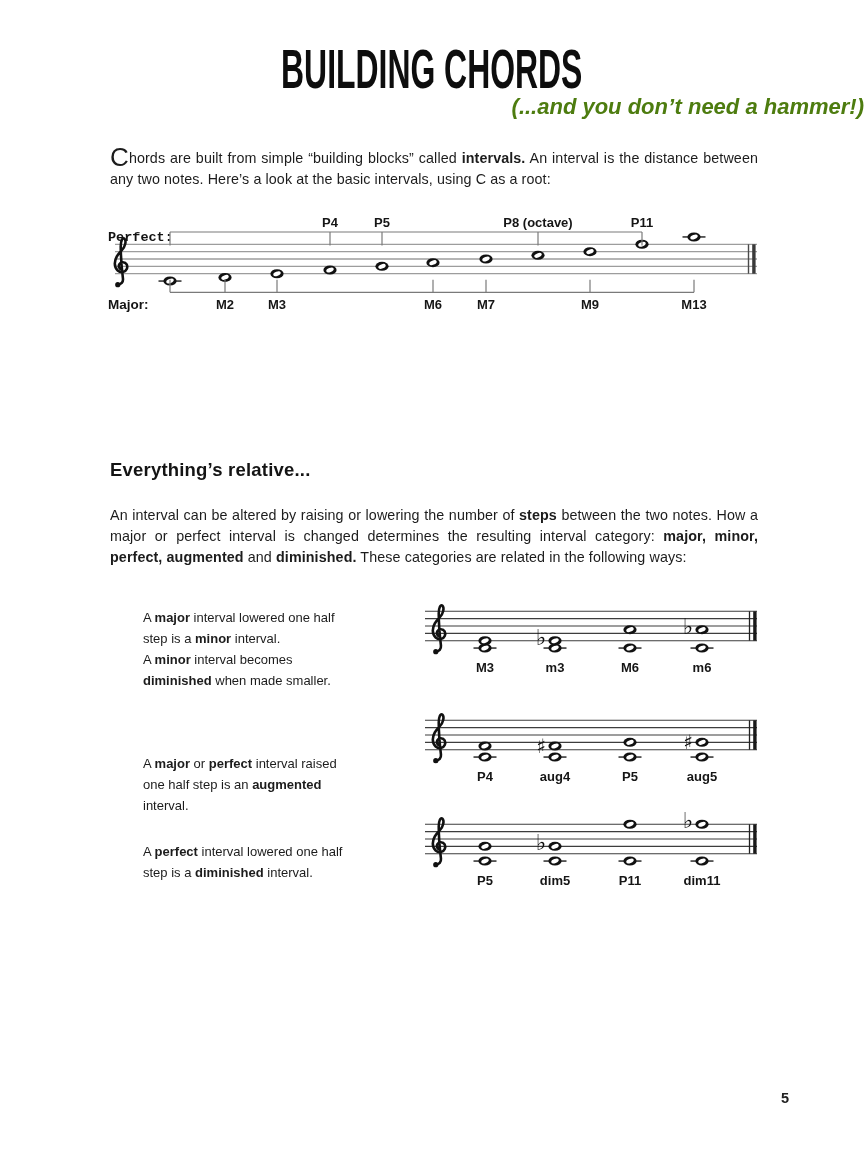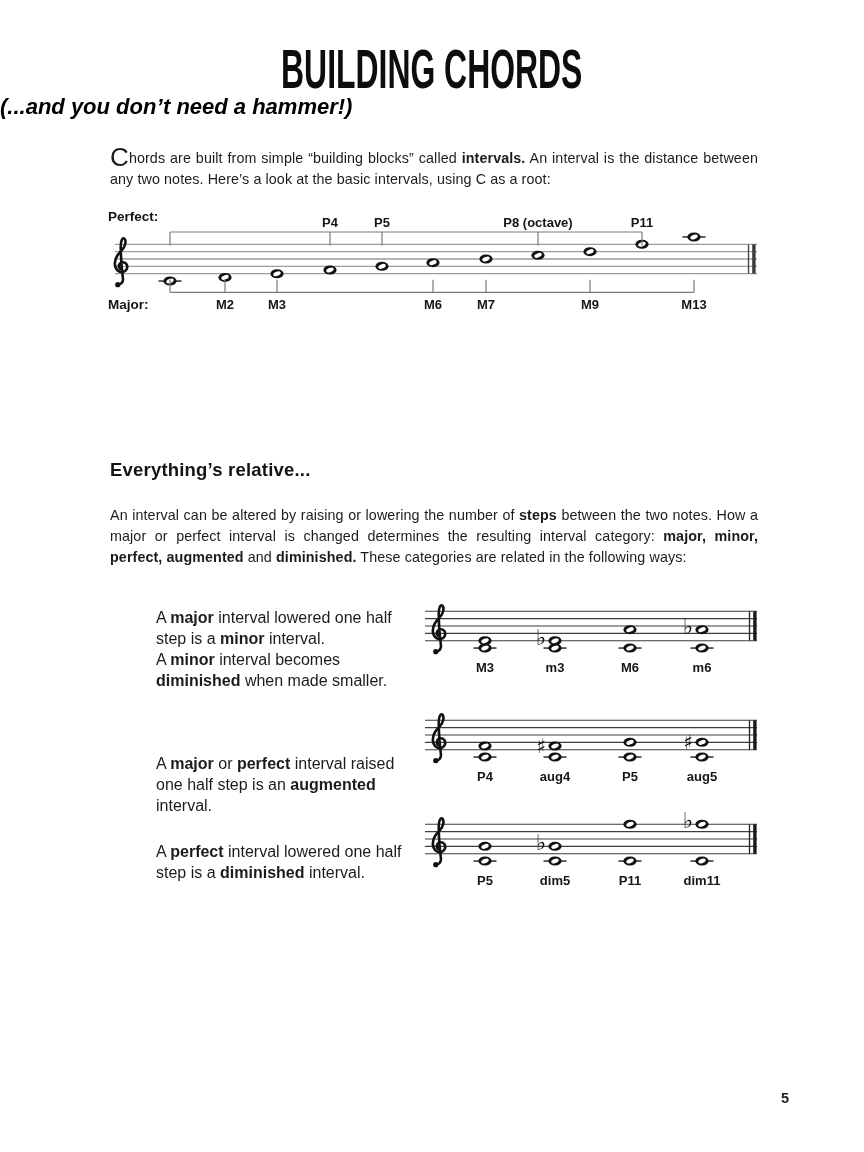--- a/index.html
+++ b/index.html
@@ -8,44 +8,44 @@
     background:#ffffff; overflow:hidden;
     font-family:"Liberation Sans", sans-serif; color:#1b1b1b;
   }
   .title-wrap { position:absolute; left:0; top:42px; width:100%; text-align:center; }
   .title-text {
     display:inline-block; font-size:55px; font-weight:700; line-height:1;
     transform:scaleX(0.58); transform-origin:center; white-space:nowrap;
     letter-spacing:0px; color:#0d0d0d;
   }
   .subtitle {
-    position:absolute; left:0; top:94px; width:100%; text-align:left;
-    font-size:22px; font-weight:700; font-style:italic; color:#000000;
+    position:absolute; left:0; top:94px; width:100%; text-align:right;
+    font-size:22px; font-weight:700; font-style:italic; color:#4d7c0f;
   }
   .body-para {
     position:absolute; left:110px; width:648px; margin:0;
     font-size:14.3px; line-height:21px; text-align:justify;
     letter-spacing:0.1px; color:#1c1c1c;
   }
   .para1 { top:148px; }
   .para2 { top:358px; }
   .para3 { top:505px; }
   .bold { font-weight:700; }
   .dropcap { font-size:26px; line-height:0; vertical-align:-2.5px; }
   .section-heading {
     position:absolute; left:110px; top:459px; margin:0;
     font-size:18.5px; font-weight:700; letter-spacing:0.2px; color:#141414;
   }
   .chart-label { position:absolute; font-size:13.5px; font-weight:700; color:#141414; }
-  .label-perfect { left:108px; top:209px; }
+  .label-perfect { left:108px; top:230px;font-family:Liberation Mono, monospace; }
   .label-major  { left:108px; top:297px; }
   .big-staff { position:absolute; left:100px; top:205px; }
   .ex-text {
-    position:absolute; left:156px; width:262px;
-    font-size:16px; line-height:21px; white-space:pre-wrap; color:#1c1c1c;
+    position:absolute; left:143px; width:262px;
+    font-size:13px; line-height:21px; white-space:pre-wrap; color:#1c1c1c;
   }
   .ex1-text { top:607px; }
   .ex2-text { top:728px;margin-top:25px; }
   .ex3-text { top:841px; }
   .ex-staff { position:absolute; left:420px; }
   .ex1-staff { top:596px; }
   .ex2-staff { top:705px; }
   .ex3-staff { top:809px; }
   .page-number {
     position:absolute; left:770px; top:1090px; width:30px; text-align:center;

